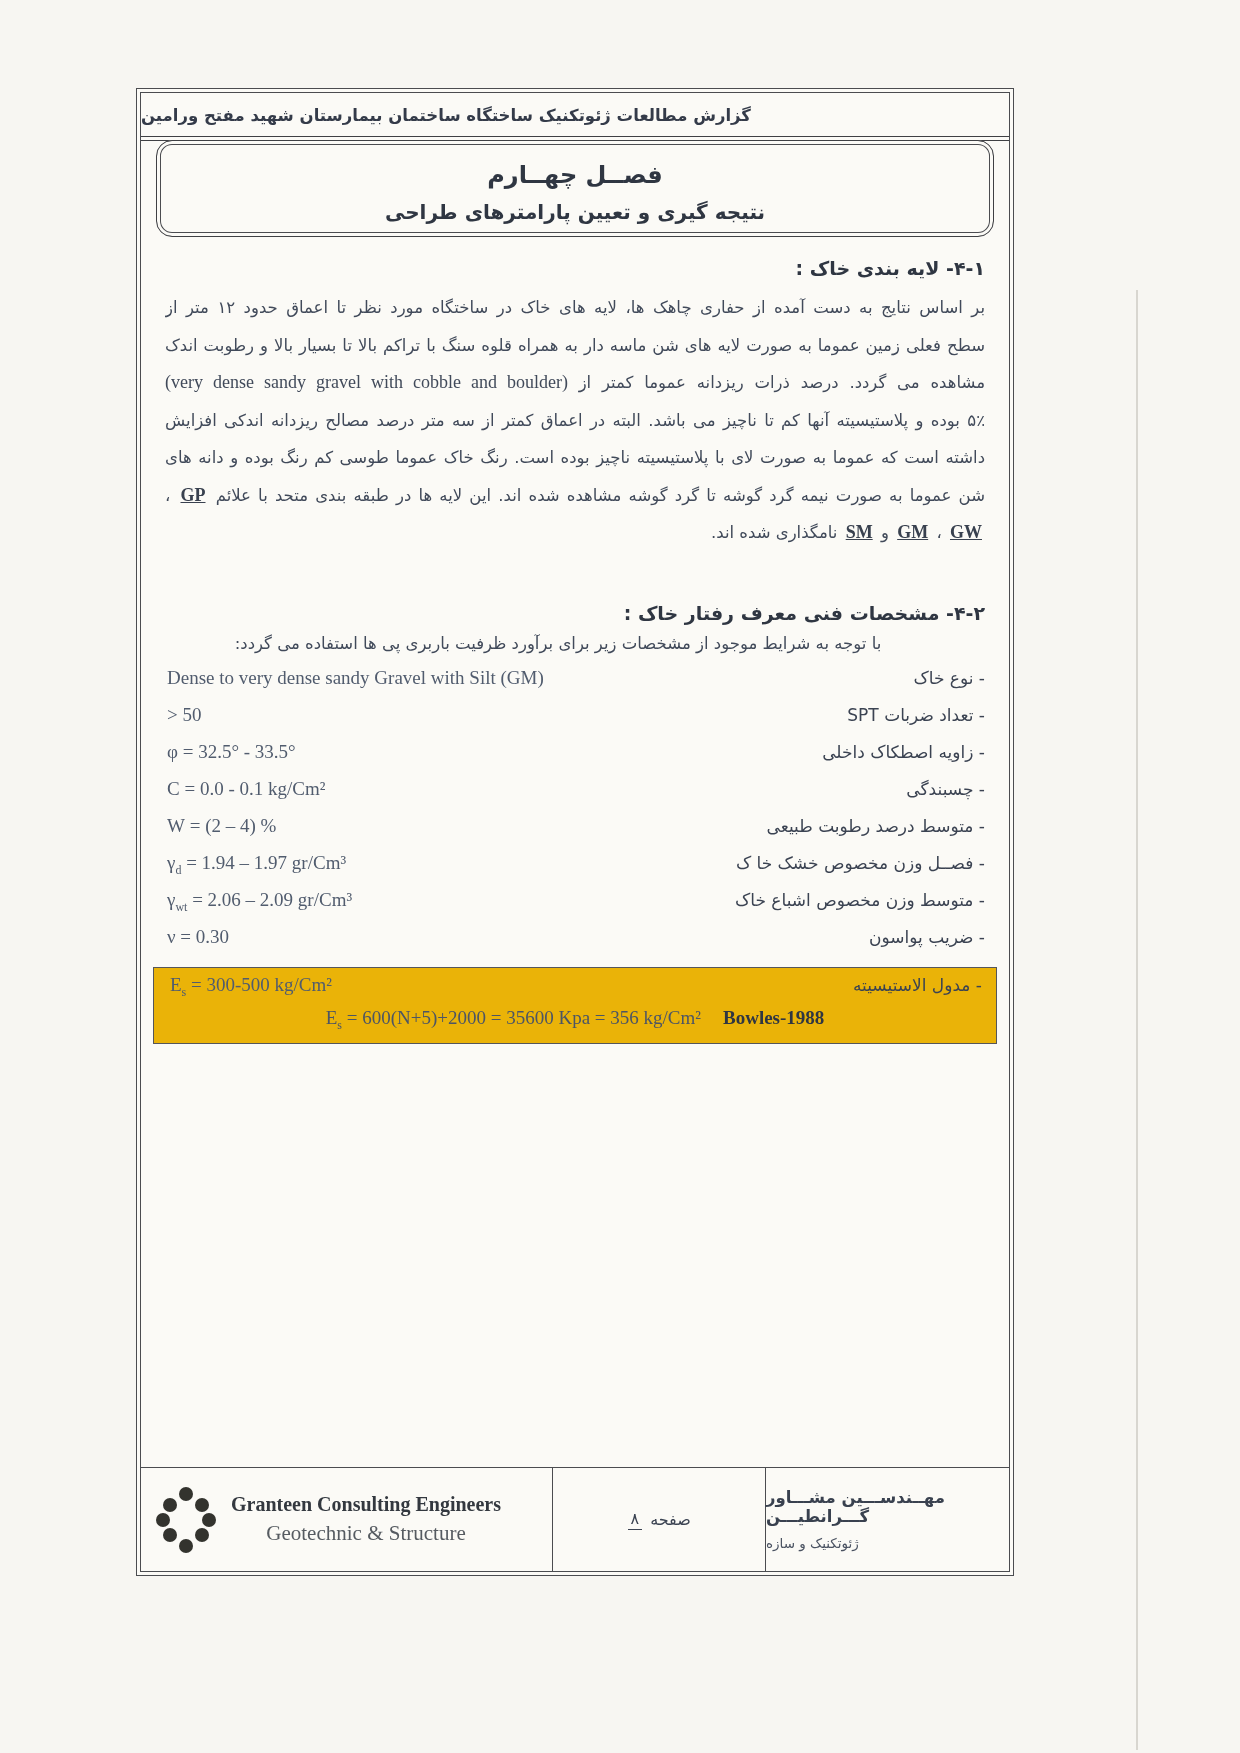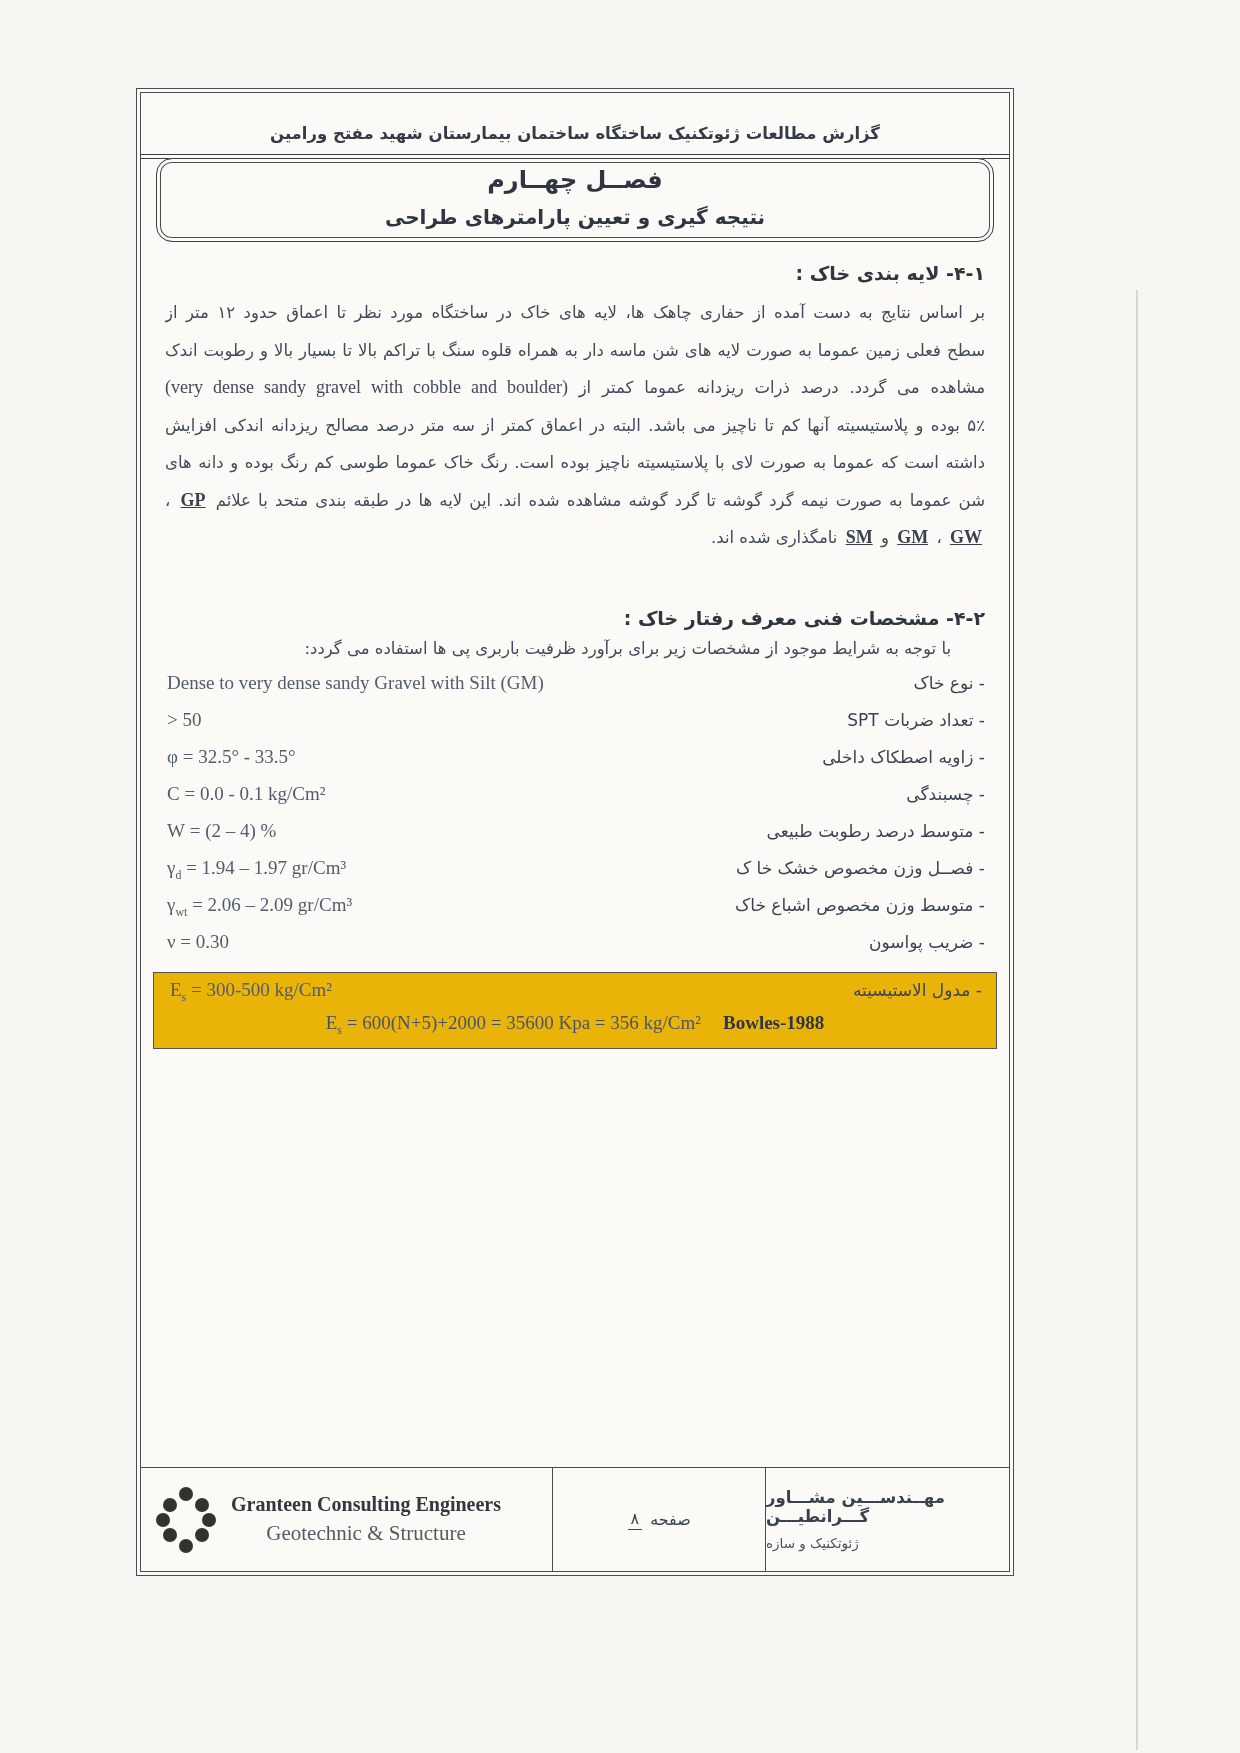--- a/index.html
+++ b/index.html
@@ -13,30 +13,30 @@
   .scan-artifact{position:absolute;top:290px;left:1136px;width:2px;height:1460px;background:#d8d6d0;}
   .page-outer{
     position:absolute;left:136px;top:88px;width:878px;height:1488px;
     border:1.5px solid #4b4c50;background:#fbfaf6;box-sizing:border-box;
   }
   .page-inner{
     position:absolute;inset:3px;border:1px solid #4b4c50;box-sizing:border-box;
     background:#fbfaf6;
   }
   .doc-header{
-    margin-top:31px;text-align:center;direction:rtl;
+    margin-top:13px;text-align:left;direction:rtl;
     font-size:16.5px;font-weight:bold;color:#343b49;
   }
   .double-rule{
     margin-top:11px;height:3px;
     border-top:1.5px solid #3f4044;border-bottom:1px solid #3f4044;
   }
   .title-box{
     margin:-1px 15px 0;border:1.5px solid #3f4044;border-radius:16px;
-    padding:7px 0 12px;text-align:center;
+    padding:20px 0 12px;text-align:center;
     box-shadow: inset 0 0 0 3px #fbfaf6, inset 0 0 0 4px #4b4c50;
     background:#fbfaf6;
   }
   .chapter-title{direction:rtl;font-size:24px;font-weight:bold;color:#2f3642;}
   .chapter-subtitle{direction:rtl;font-size:20px;font-weight:bold;color:#2f3642;margin-top:11px;}
   .content{padding:0 24px;}
   .sec-heading{
     direction:rtl;text-align:right;font-size:19px;font-weight:bold;color:#2f3642;
     margin:20px 0 10px;
   }
@@ -47,21 +47,21 @@
     white-space:nowrap;overflow:hidden;
     text-align:justify;text-align-last:justify;
   }
   .jline.last{text-align:right;text-align-last:right;}
   .latin{font-family:"Liberation Serif",serif;font-size:18px;color:#414a5a;}
   .soil-sym{
     font-family:"Liberation Serif",serif;font-weight:bold;font-size:18px;
     text-decoration:underline;margin:15px 3px;color:#39414f;
   }
   .intro-line{
-    direction:rtl;text-align:right;font-size:16.5px;color:#414a5a;
+    direction:rtl;text-align:center;font-size:16.5px;color:#414a5a;
     padding-right:34px;margin:2px 0 14px;
   }
   .param-row{
     display:flex;justify-content:space-between;align-items:baseline;
     height:37px;
   }
   .param-value{
     direction:ltr;font-family:"Liberation Serif",serif;font-size:19px;color:#515c6e;
     padding-left:2px;
   }

